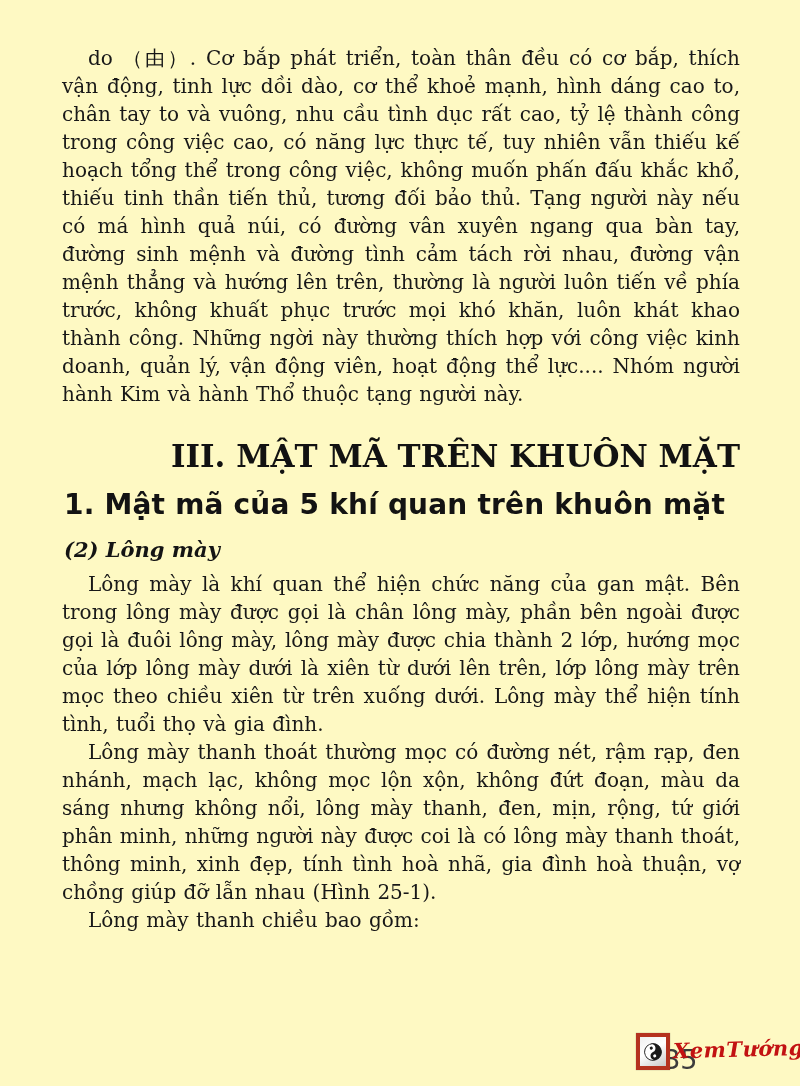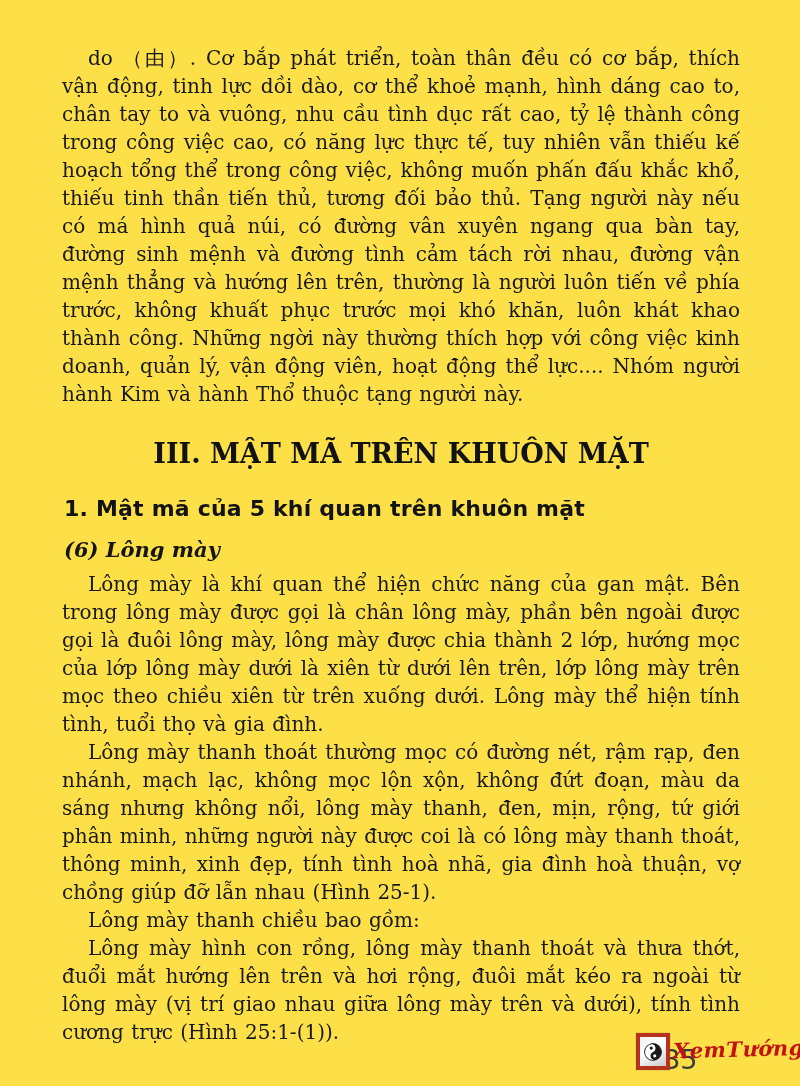--- a/index.html
+++ b/index.html
@@ -1,20 +1,20 @@
 <!DOCTYPE html>
 <html lang="vi"><head>
 <meta charset="utf-8">
 <style>
   html, body { margin: 0; padding: 0; background: #ffffff; }
   .page {
     position: relative;
     width: 800px;
     height: 1086px;
-    background: #fde047;
+    background: #fef9c3;
     overflow: hidden;
     color: #1b1b1b;
     font-family: "DejaVu Serif", "Liberation Serif", serif;
   }
   .content {
     position: absolute;
     left: 62px;
     top: 44px;
     width: 678px;
   }
@@ -23,30 +23,30 @@
     font-size: 20px;
     line-height: 28px;
     text-align: justify;
     text-indent: 26px;
     word-spacing: 1px;
     color: #181818;
   }
   .body-text + .body-text { }
   .section-heading {
     margin: 30px 0 0 0;
-    font-size: 27px;
+    font-size: 31px;
     font-weight: bold;
-    text-align: center;
+    text-align: right;
     letter-spacing: 0px;
     color: #121212;
     font-family: "DejaVu Serif", "Liberation Serif", serif;
   }
   .subsection-heading {
-    margin: 27px 0 0 2px;
-    font-size: 22px;
+    margin: 14px 0 0 2px;
+    font-size: 28px;
     font-weight: bold;
     color: #131313;
     font-family: "DejaVu Sans", "Liberation Sans", sans-serif;
     letter-spacing: 0.2px;
   }
   .item-heading {
     margin: 16px 0 8px 2px;
     font-size: 21px;
     font-weight: bold;
     font-style: italic;
@@ -98,29 +98,28 @@
 
 <div class="page">
   <div class="content">
 
     <p class="body-text">do （由）. Cơ bắp phát triển, toàn thân đều có cơ bắp, thích vận động, tinh lực dồi dào, cơ thể khoẻ mạnh, hình dáng cao to, chân tay to và vuông, nhu cầu tình dục rất cao, tỷ lệ thành công trong công việc cao, có năng lực thực tế, tuy nhiên vẫn thiếu kế hoạch tổng thể trong công việc, không muốn phấn đấu khắc khổ, thiếu tinh thần tiến thủ, tương đối bảo thủ. Tạng người này nếu có má hình quả núi, có đường vân xuyên ngang qua bàn tay, đường sinh mệnh và đường tình cảm tách rời nhau, đường vận mệnh thẳng và hướng lên trên, thường là người luôn tiến về phía trước, không khuất phục trước mọi khó khăn, luôn khát khao thành công. Những ngời này thường thích hợp với công việc kinh doanh, quản lý, vận động viên, hoạt động thể lực.... Nhóm người hành Kim và hành Thổ thuộc tạng người này.</p>
 
     <h1 class="section-heading">III. MẬT MÃ TRÊN KHUÔN MẶT</h1>
 
     <h2 class="subsection-heading">1. Mật mã của 5 khí quan trên khuôn mặt</h2>
 
-    <h3 class="item-heading">(6) Lông mày</h3>
+    <h3 class="item-heading">(2) Lông mày</h3>
 
     <p class="body-text">Lông mày là khí quan thể hiện chức năng của gan mật. Bên trong lông mày được gọi là chân lông mày, phần bên ngoài được gọi là đuôi lông mày, lông mày được chia thành 2 lớp, hướng mọc của lớp lông mày dưới là xiên từ dưới lên trên, lớp lông mày trên mọc theo chiều xiên từ trên xuống dưới. Lông mày thể hiện tính tình, tuổi thọ và gia đình.</p>
 
     <p class="body-text">Lông mày thanh thoát thường mọc có đường nét, rậm rạp, đen nhánh, mạch lạc, không mọc lộn xộn, không đứt đoạn, màu da sáng nhưng không nổi, lông mày thanh, đen, mịn, rộng, tứ giới phân minh, những người này được coi là có lông mày thanh thoát, thông minh, xinh đẹp, tính tình hoà nhã, gia đình hoà thuận, vợ chồng giúp đỡ lẫn nhau (Hình 25-1).</p>
 
     <p class="body-text">Lông mày thanh chiều bao gồm:</p>
 
-    <p class="body-text">Lông mày hình con rồng, lông mày thanh thoát và thưa thớt, đuổi mắt hướng lên trên và hơi rộng, đuôi mắt kéo ra ngoài từ lông mày (vị trí giao nhau giữa lông mày trên và dưới), tính tình cương trực (Hình 25:1-(1)).</p>
   </div>
 
   <div class="page-number">135</div>
 
   <div class="watermark">
     <span class="logo-box">
       <svg width="18" height="18" viewBox="0 0 64 64" aria-hidden="true">
         <circle cx="32" cy="32" r="30" fill="#ffffff" stroke="#1a1a1a" stroke-width="3"></circle>
         <path d="M32,2 A30,30 0 0,1 32,62 A15,15 0 0,1 32,32 A15,15 0 0,0 32,2 Z" fill="#1a1a1a"></path>
         <circle cx="32" cy="17" r="5.5" fill="#1a1a1a"></circle>

